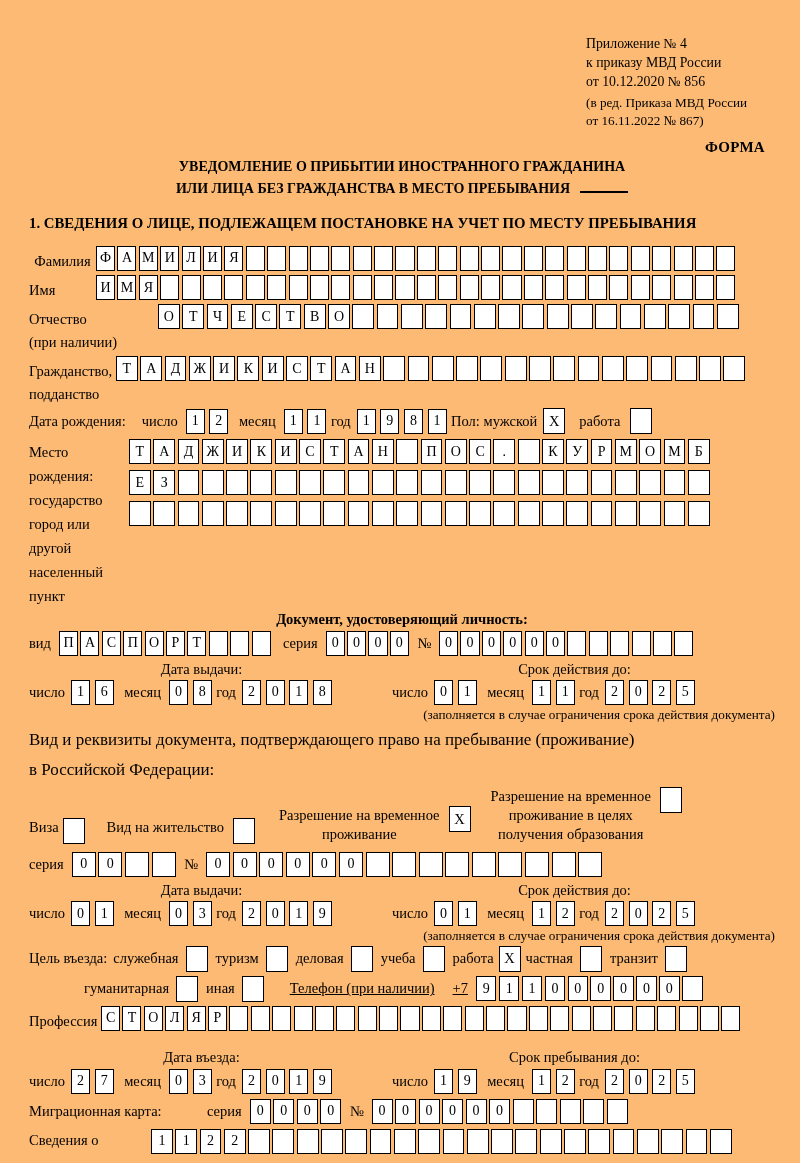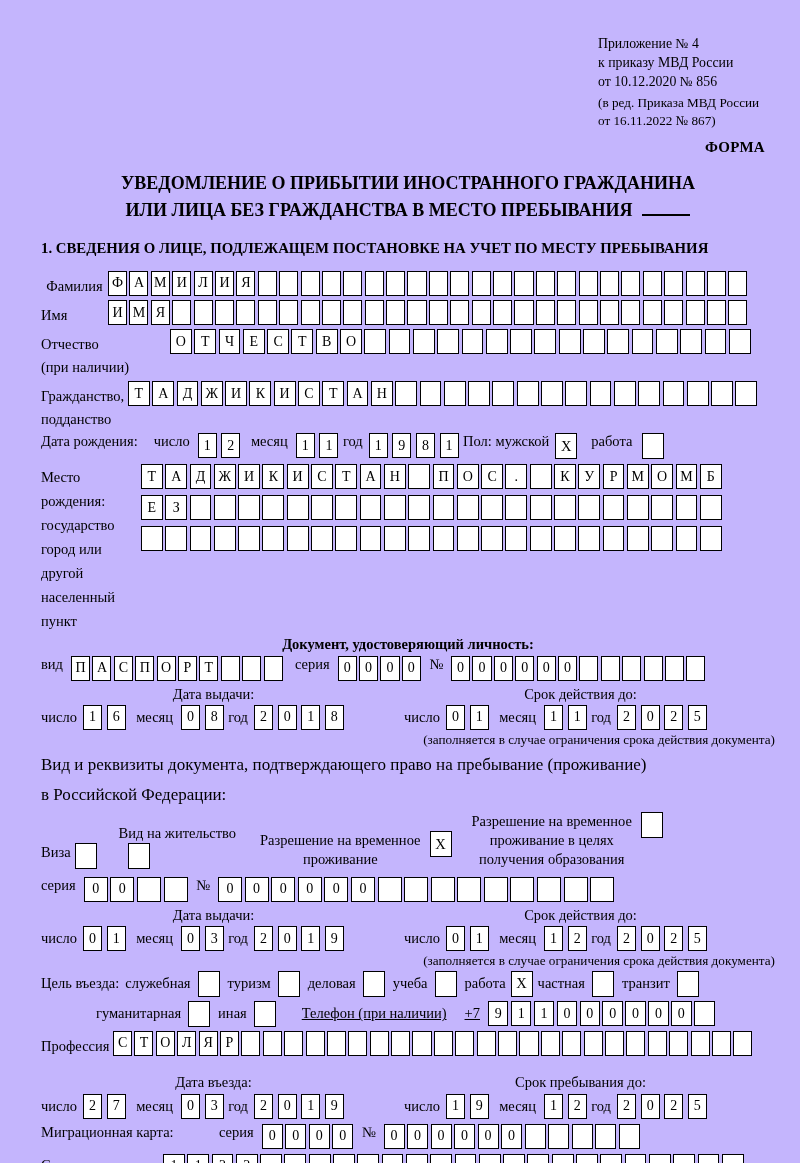--- a/index.html
+++ b/index.html
@@ -1,44 +1,44 @@
 <!DOCTYPE html>
 <html><head>
 <meta charset="utf-8">
 <style>
   html,body{margin:0;padding:0;background:#e8e8e8;}
   .page{
-    width:800px;height:1163px;background:#c4b5fd;color:#000;
+    width:800px;height:1163px;background:#fdba74;color:#000;
     font-family:"Liberation Serif","DejaVu Serif",serif;
-    box-sizing:border-box;padding:34px 25px 0 41px;
+    box-sizing:border-box;padding:34px 25px 0 29px;
     overflow:hidden;position:relative;margin:0 auto;
   }
   
   .hdr-block{margin-left:557px;font-size:13.8px;line-height:1.38;}
   .hdr-amend{margin-top:3px;font-size:13.2px;line-height:1.38;}
   .form-label{text-align:right;padding-right:10px;font-weight:bold;font-size:15px;margin-top:8px;letter-spacing:.3px;}
   
-  .title{text-align:center;font-weight:bold;font-size:18px;line-height:1.5;margin-top:14px;}
+  .title{text-align:center;font-weight:bold;font-size:14px;line-height:1.5;}
   .title-underline{display:inline-block;width:48px;border-bottom:2px solid #000;margin-left:10px;height:14px;}
   .sec-heading{font-weight:bold;font-size:14.8px;margin-top:16px;}
   
   .row{display:flex;align-items:flex-start;margin-bottom:3px;}
   .lbl{font-size:14.5px;padding-top:4px;line-height:1.55;}
   .cells{display:flex;flex-wrap:nowrap;}
   .cell{flex:none;width:19.1px;height:25px;border:1.6px solid #000;box-sizing:border-box;
         margin-right:2.3px;display:flex;align-items:center;justify-content:center;
         font-size:14px;background:#fff;}
   .wide .cell{width:21.8px;margin-right:2.5px;}
   .wide2 .cell{width:24px;margin-right:2.6px;}
   .wide3 .cell{width:21px;margin-right:2.5px;}
   .dcells{display:flex;}
   .dcells .cell{margin-right:4.5px;}
   .cbox{display:inline-flex;flex:none;width:22px;height:26px;border:1.6px solid #000;box-sizing:border-box;
         align-items:center;justify-content:center;font-size:14.5px;background:#fff;}
-  .inline-row{display:flex;font-size:14.5px;}
+  .inline-row{display:flex;align-items:center;font-size:14.5px;}
   .t{white-space:nowrap;}
   
   .dates{margin-bottom:2px;}
   .dates-cols{display:flex;}
   .dcol-left{width:345px;}
   .dcol-right{flex:1;}
   .dhead{text-align:center;font-size:14.5px;line-height:1.25;}
   .dline{display:flex;align-items:center;margin-top:2px;font-size:14.5px;}
   .dcol-right .dline{padding-left:18px;}
   .dnote{font-size:13.2px;text-align:right;margin-top:2px;line-height:1.2;}
@@ -431,21 +431,21 @@
   <div class="intro">Вид и реквизиты документа, подтверждающего право на пребывание (проживание)</div>
   <div class="intro">в Российской Федерации:</div>
 
   <div class="opts">
     <div class="opt">
       <div class="opt-lines">
           <div>Виза</div>
         </div>
       <span class="cbox" style="margin-left:4px;"></span>
     </div>
-    <div class="opt" style="margin-left:22px;flex-direction:column;">
+    <div class="opt" style="margin-left:22px;">
       <div class="opt-lines">
           <div>Вид на жительство</div>
         </div>
       <span class="cbox"></span>
     </div>
     <div class="opt" style="margin-left:24px;">
       <div class="opt-lines">
         <div>Разрешение на временное</div>
         <div>проживание</div>
       </div>

